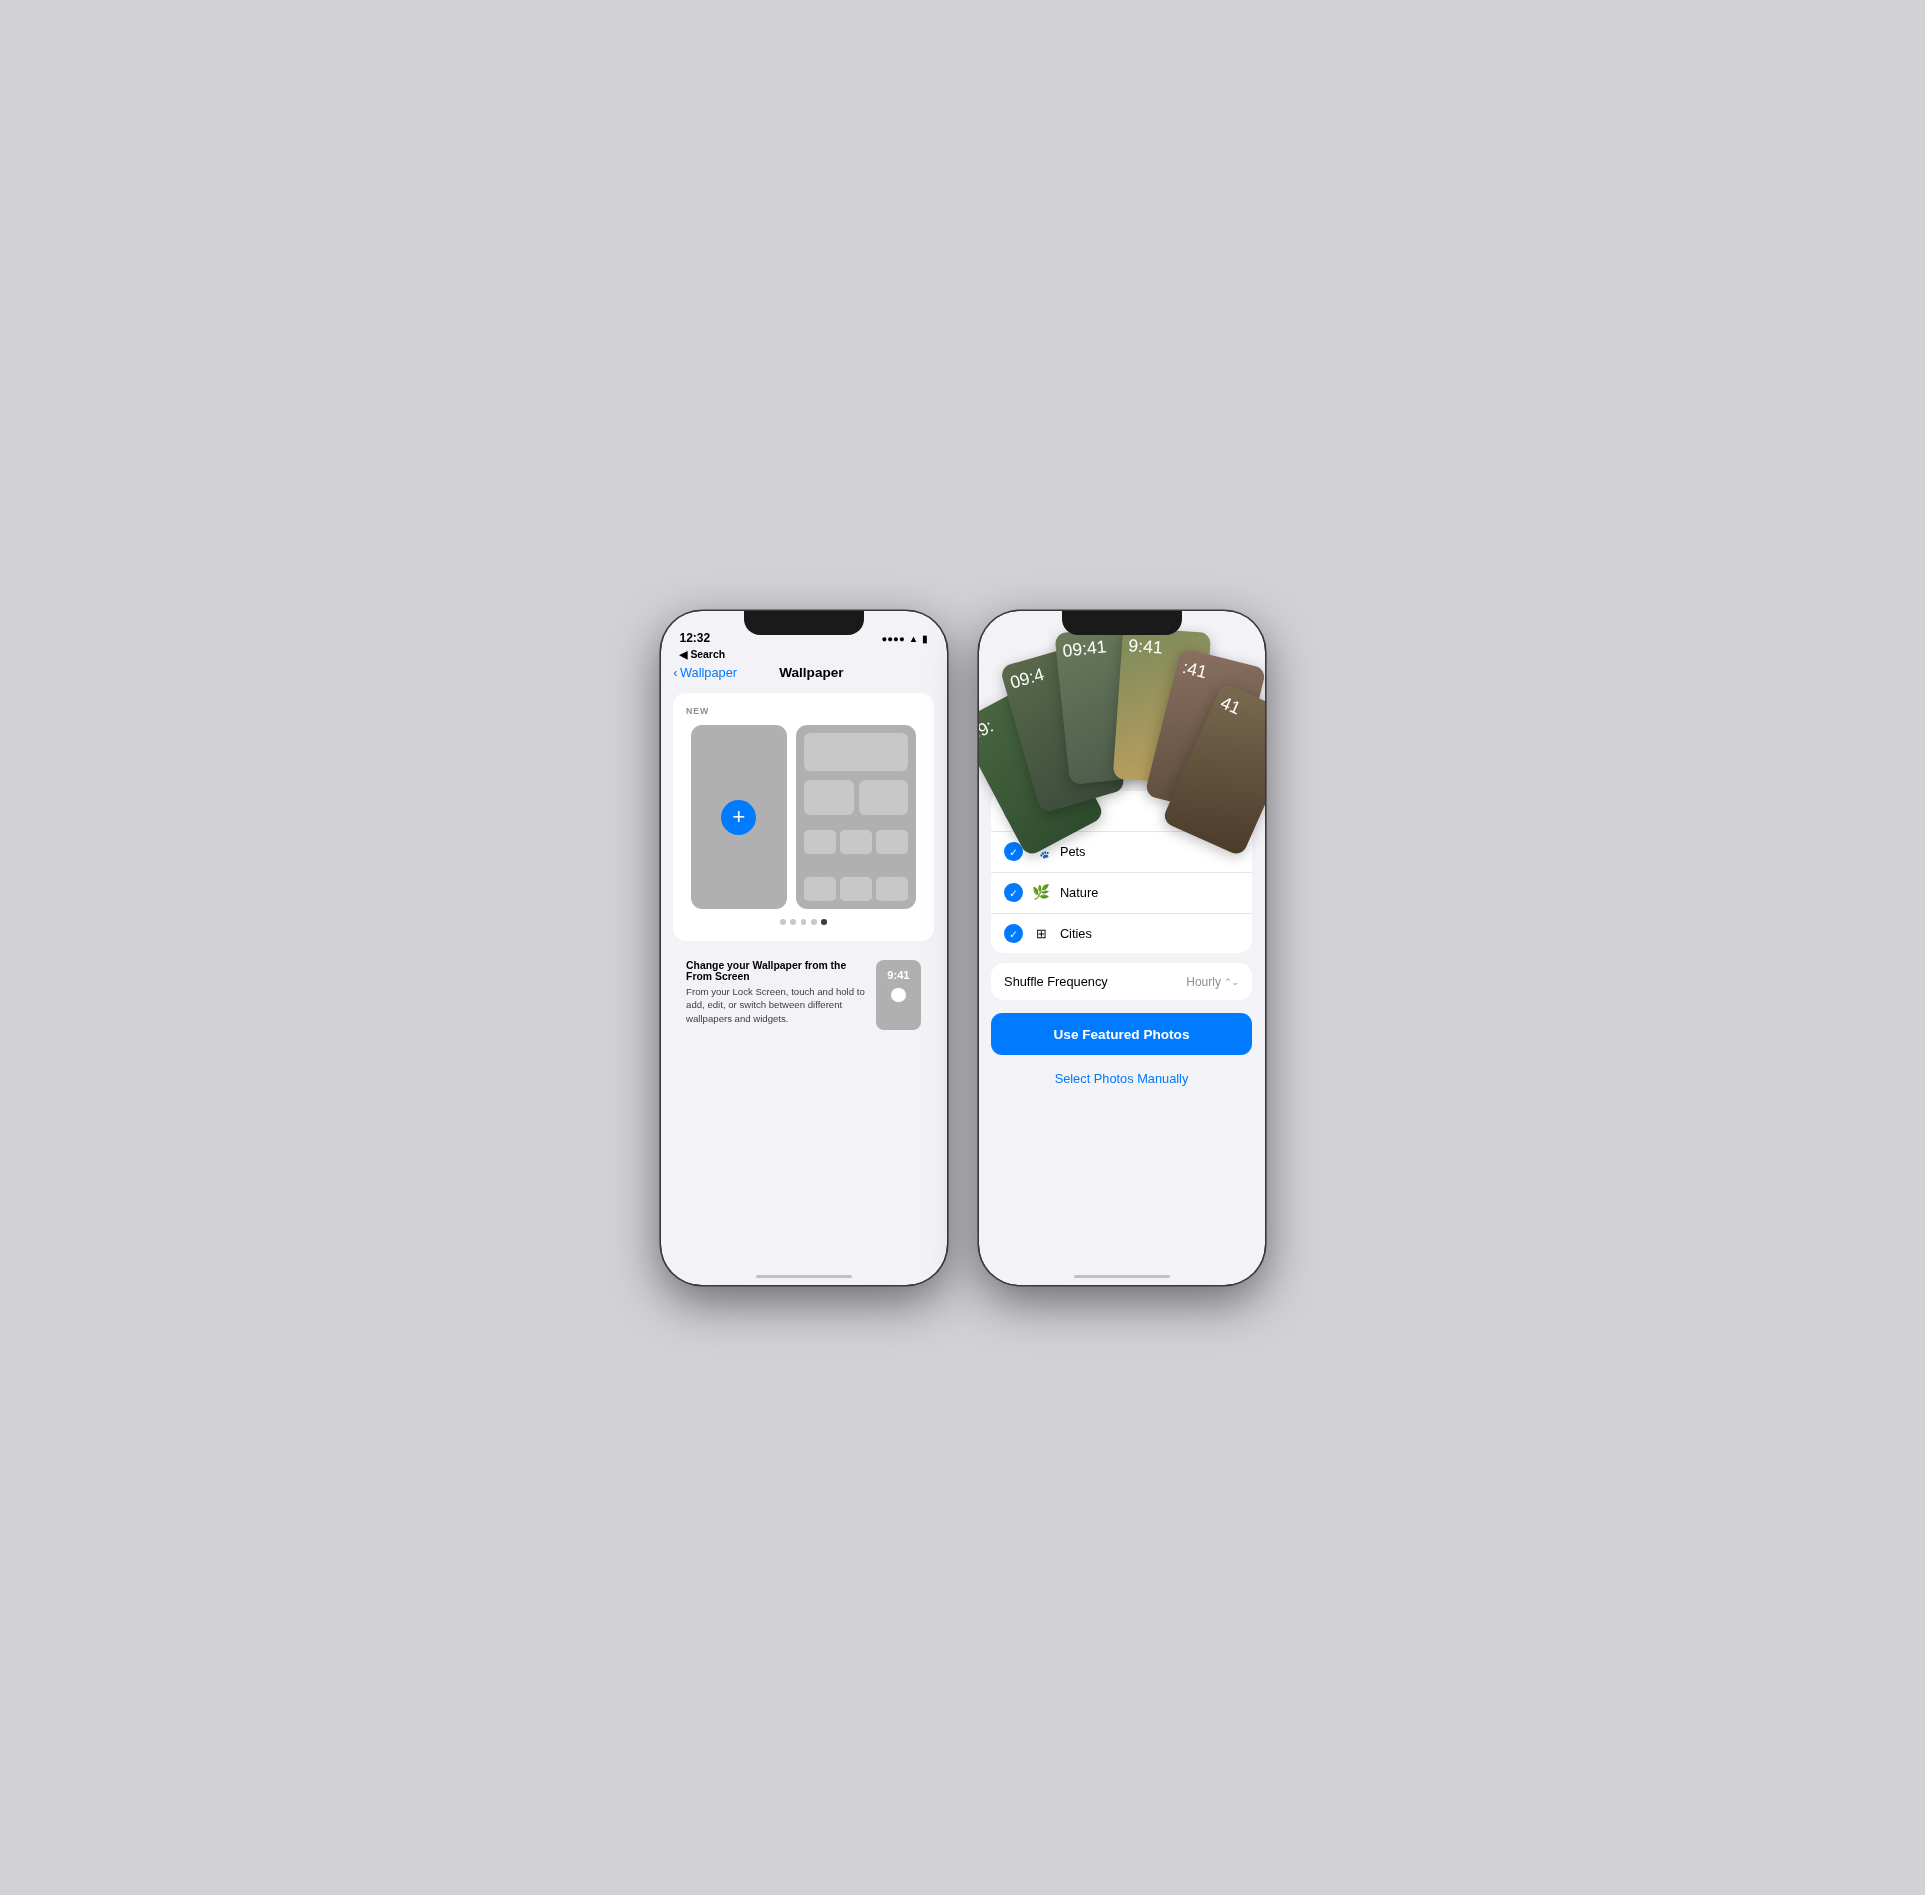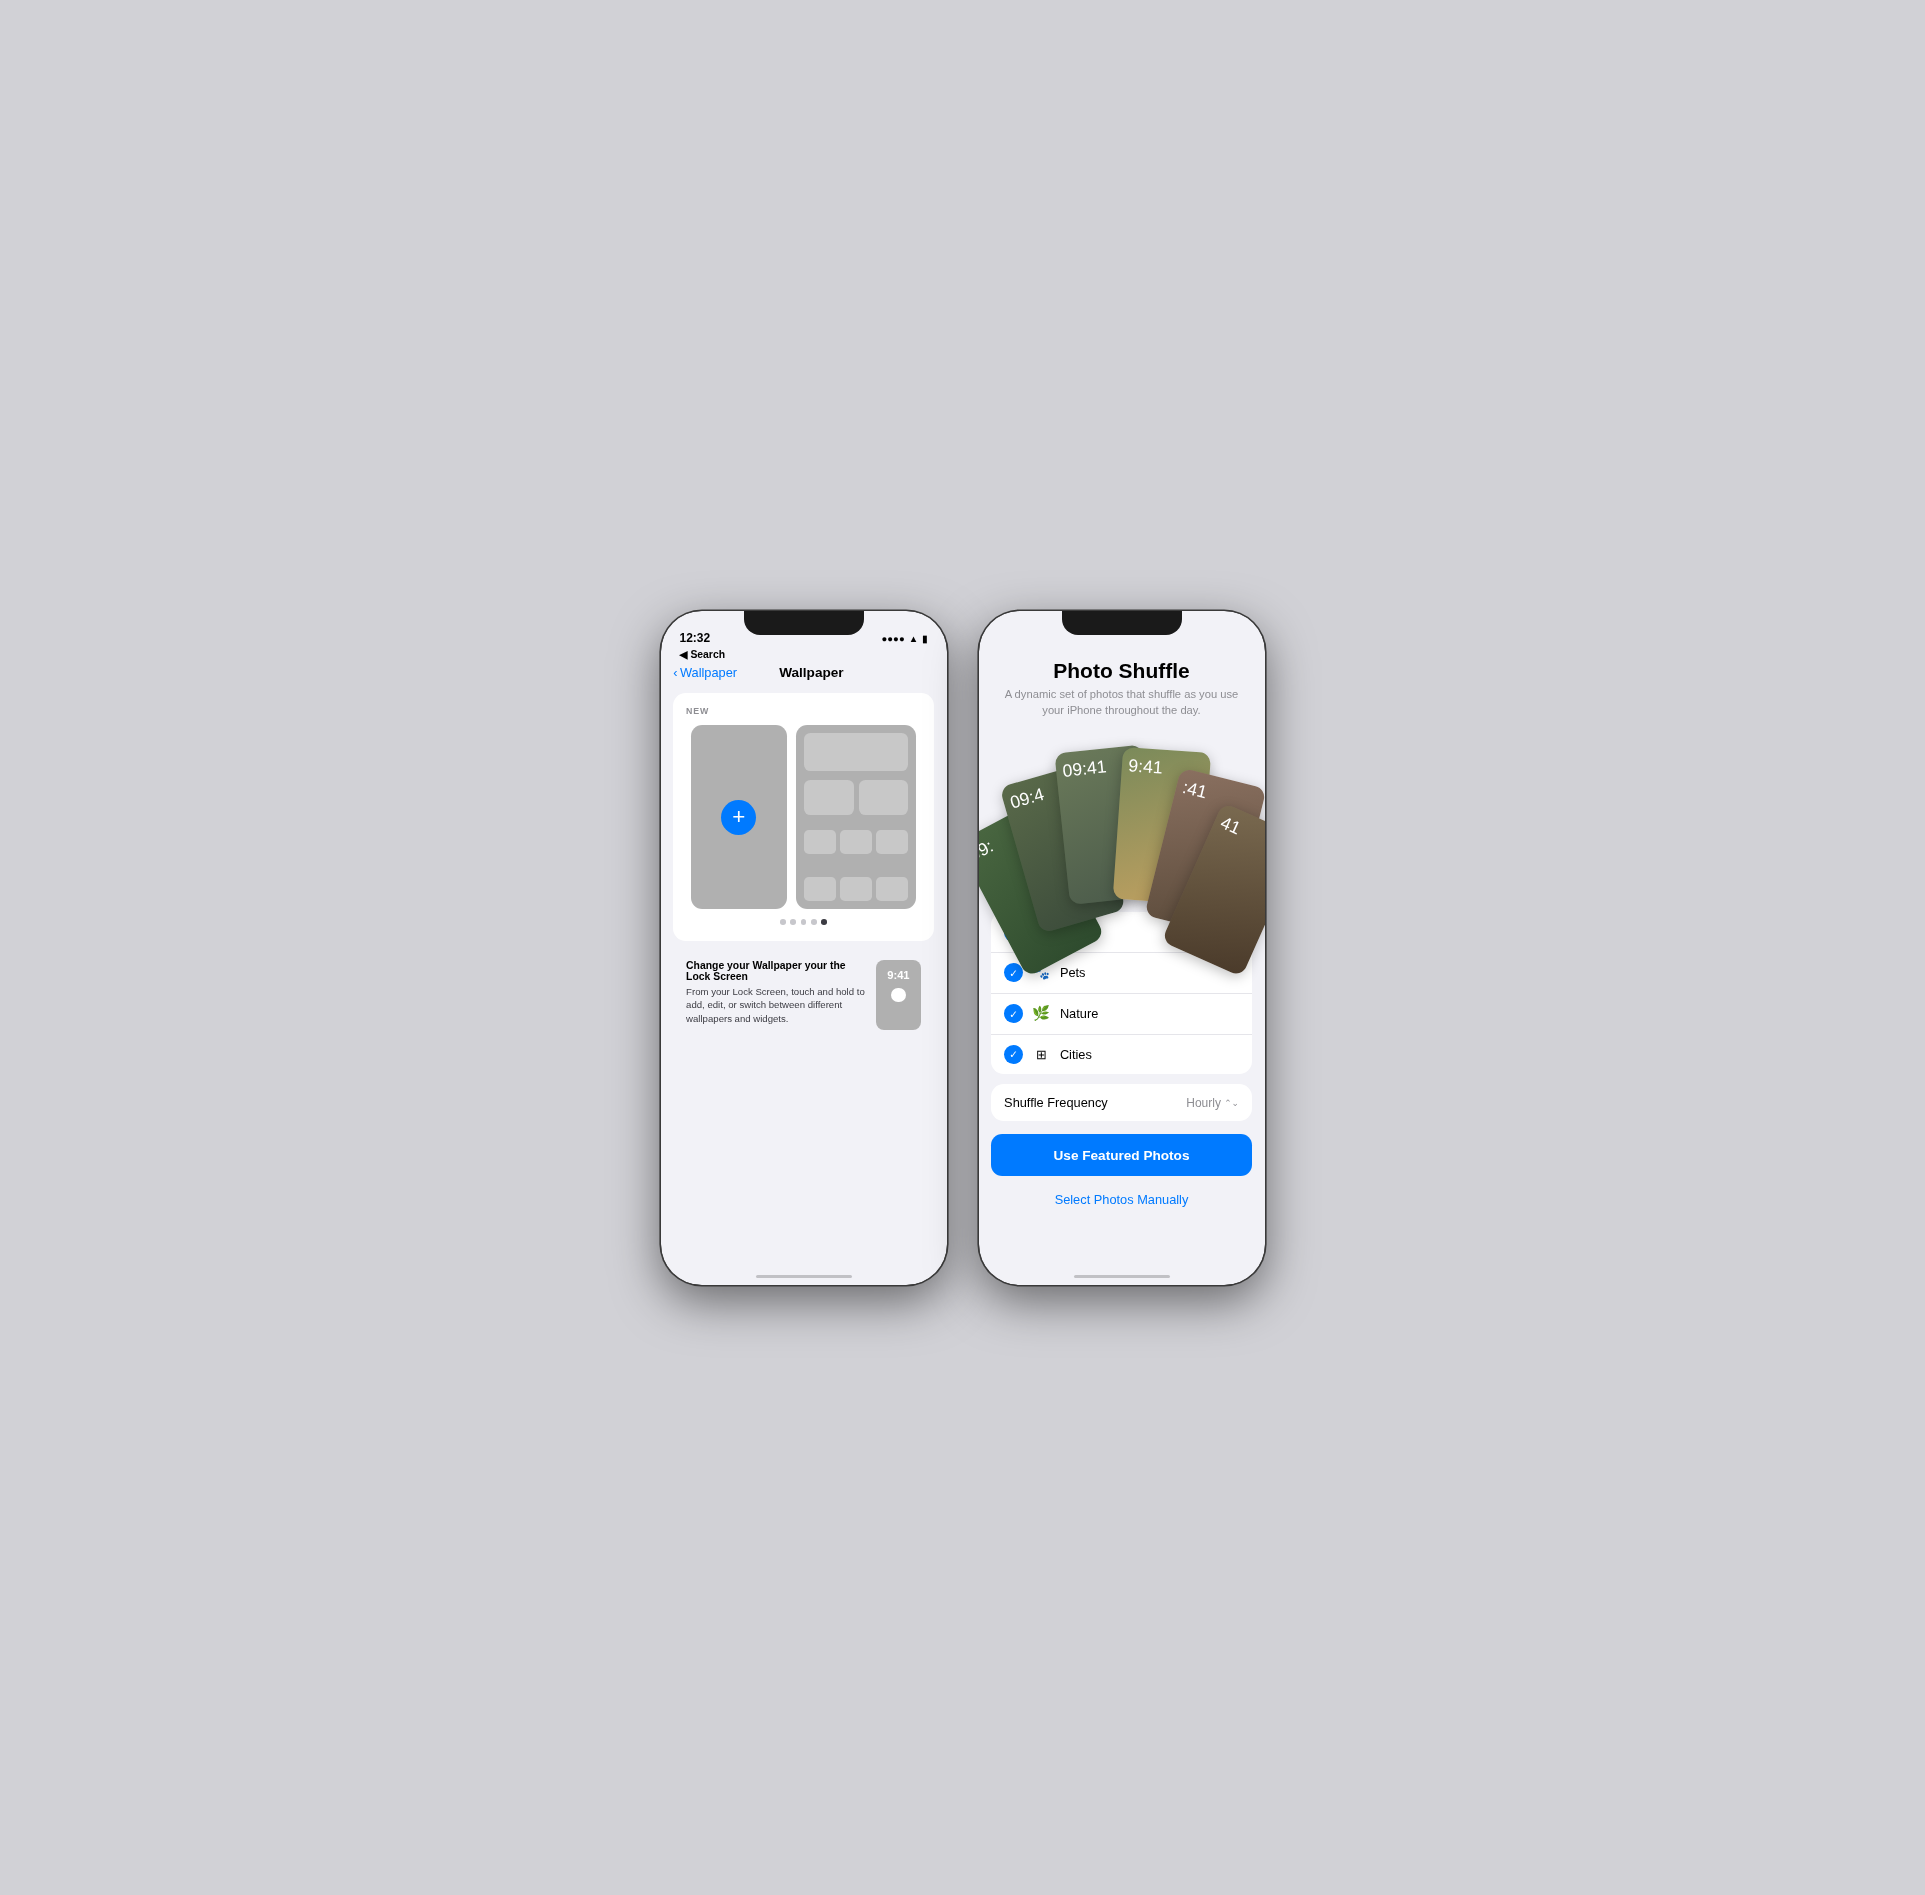--- a/index.html
+++ b/index.html
@@ -376,42 +376,38 @@
         <div class="dot"></div>
         <div class="dot"></div>
         <div class="dot"></div>
         <div class="dot"></div>
         <div class="dot active"></div>
       </div>
     </div>
 
     <div class="hint-card">
       <div class="hint-text">
-        <div class="hint-title">Change your Wallpaper your the Lock Screen</div>
+        <div class="hint-title">Change your Wallpaper from the From Screen</div>
         <div class="hint-desc">From your Lock Screen, touch and hold to add, edit, or switch between different wallpapers and widgets.</div>
       </div>
       <div class="hint-phone-mini">
         <div class="hint-time">9:41</div>
         <div class="hint-dot"></div>
       </div>
     </div>
 
     <div class="home-indicator"></div>
   </div>
 </div>
 
 <div class="phone">
 
   <div class="phone-screen phone2-screen">
     <div class="notch"></div>
 
-    <div class="photo-shuffle-header">
-      <div class="photo-shuffle-title">Photo Shuffle</div>
-      <div class="photo-shuffle-sub">A dynamic set of photos that shuffle as you use your iPhone throughout the day.</div>
-    </div>
 
     <div class="photo-fan">
       <div class="fan-card fc1">
         <div class="fan-card-bg">
           <div class="fan-card-time">09:</div>
         </div>
       </div>
       <div class="fan-card fc2">
         <div class="fan-card-bg">
           <div class="fan-card-time">09:4</div>

